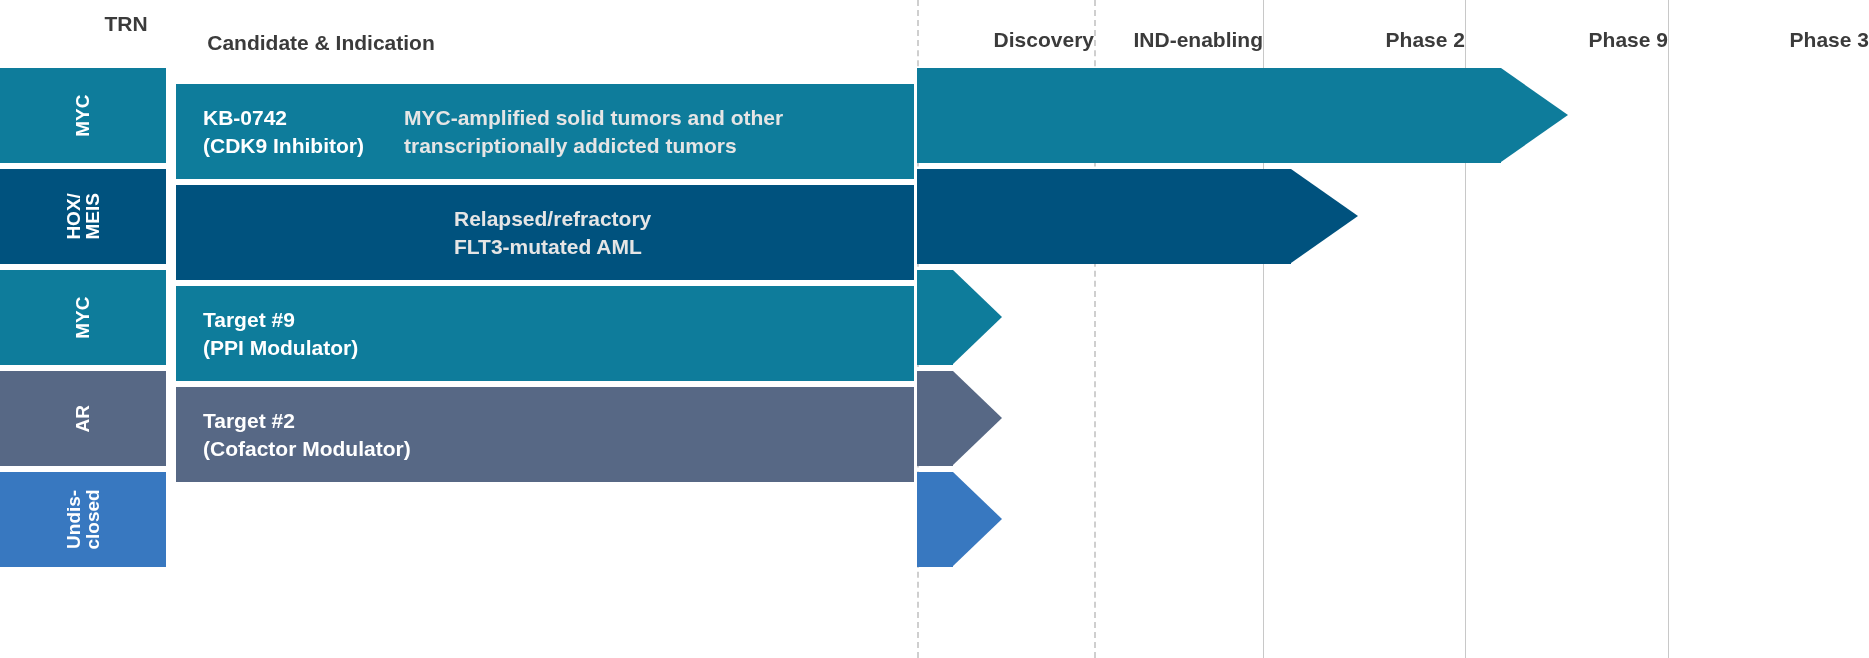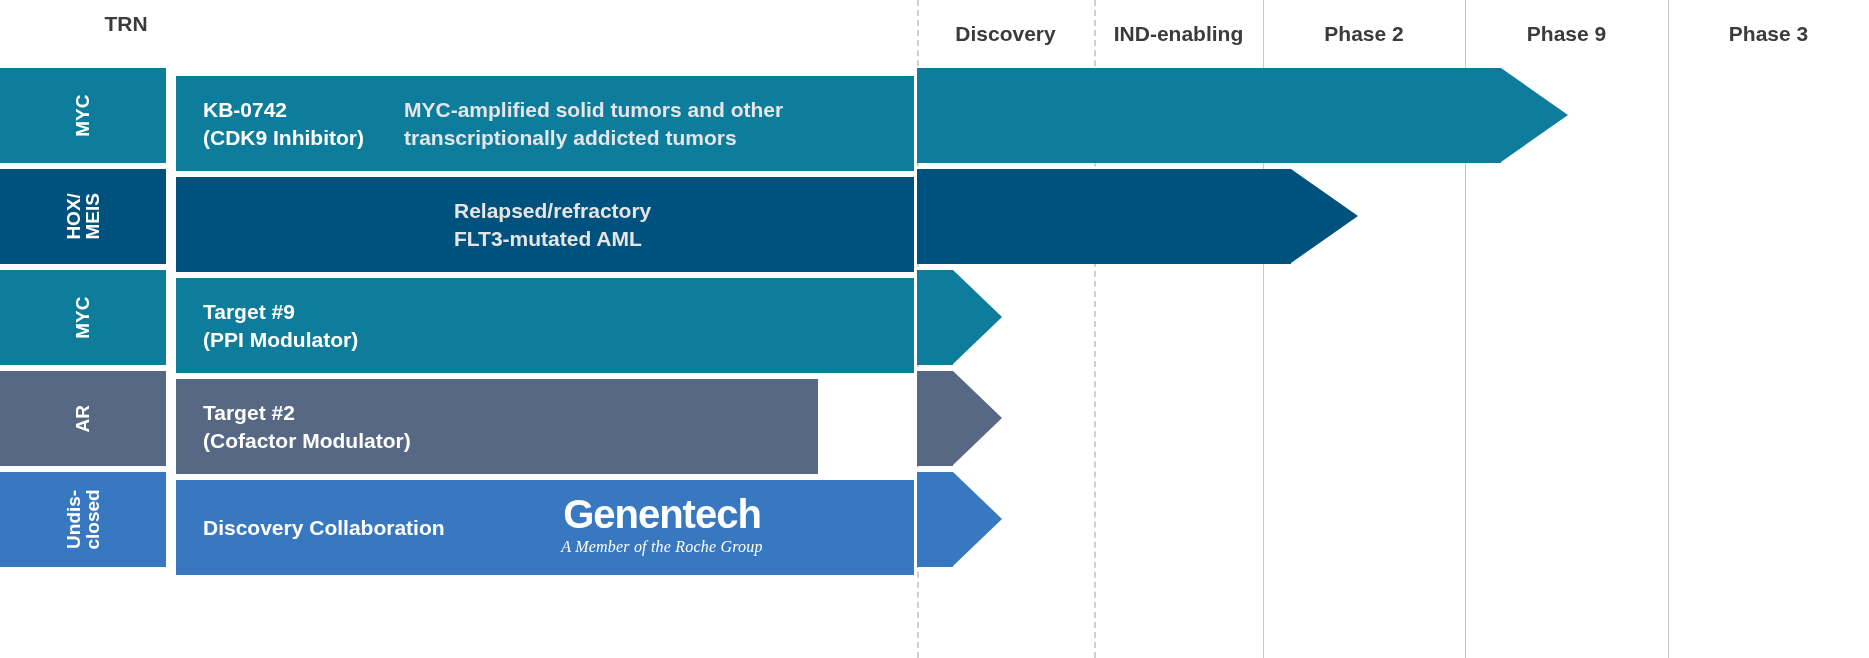--- a/index.html
+++ b/index.html
@@ -24,41 +24,41 @@
     position:absolute;
     color:#3b3b3b;
     font-size:21px;
     font-weight:bold;
     text-align:center;
     white-space:nowrap;
     top:30px;
   }
   .hdr-trn{left:0;width:166px;top:12px;padding-left:43px;}
   .hdr-cand{left:176px;width:290px;top:31px;}
-  .hdr-phase{top:22px;}
+  .hdr-phase{top:28px;text-align:right;}
 
   
   .row{position:absolute;left:0;height:95px;width:1869px;}
   .trn-cell{
     position:absolute;left:0;top:0;width:166px;height:95px;
     display:flex;align-items:center;justify-content:center;
   }
   .trn-text{
     transform:rotate(-90deg);
     white-space:nowrap;
     color:#ffffff;
     font-size:19px;
     font-weight:bold;
     line-height:1.02;
     text-align:center;
   }
   .trn-text.two-line{white-space:pre;}
 
   .cand-cell{
-    position:absolute;left:176px;top:8px;height:95px;
+    position:absolute;left:176px;top:16px;height:95px;
     display:flex;align-items:center;
   }
   .cand-name{
     position:absolute;left:27px;
     color:#ffffff;font-size:21px;font-weight:bold;line-height:1.32;
     white-space:pre-line;
   }
   .cand-ind{
     position:absolute;
     color:#e5e5e5;font-size:21px;font-weight:bold;line-height:1.32;
@@ -100,20 +100,21 @@
   <div class="gridlines">
     <div class="vline" style="left:917px;"></div>
     <div class="vline" style="left:1094px;"></div>
     <div class="vline solid" style="left:1263px;"></div>
     <div class="vline solid" style="left:1465px;"></div>
     <div class="vline solid" style="left:1668px;"></div>
   </div>
 
   <div class="header">
     <div class="hdr-label hdr-trn">TRN</div>
+    <div class="hdr-label hdr-cand">Candidate &amp; Indication</div>
 
     <div class="hdr-label hdr-phase" style="left:917px;width:177px;">Discovery</div>
     <div class="hdr-label hdr-phase" style="left:1094px;width:169px;">IND-enabling</div>
     <div class="hdr-label hdr-phase" style="left:1263px;width:202px;">Phase 2</div>
     <div class="hdr-label hdr-phase" style="left:1465px;width:203px;">Phase 9</div>
     <div class="hdr-label hdr-phase" style="left:1668px;width:201px;">Phase 3</div>
   </div>
 
   <div class="row" style="top:68px;">
     <div class="trn-cell" style="background:#0E7C9B;">
@@ -157,41 +158,34 @@
     <div class="bar" style="left:917px;">
       <div class="body" style="width:36px;background:#0E7C9B;"></div>
       <div class="head" style="left:36px;border-left:49px solid #0E7C9B;"></div>
     </div>
   </div>
 
   <div class="row" style="top:371px;">
     <div class="trn-cell" style="background:#576885;">
       <div class="trn-text">AR</div>
     </div>
-    <div class="cand-cell" style="width:642px;background:#576885;">
+    <div class="cand-cell" style="width:738px;background:#576885;">
       <div class="cand-name">Target #2
 (Cofactor Modulator)</div>
     </div>
     <div class="bar" style="left:917px;">
       <div class="body" style="width:36px;background:#576885;"></div>
       <div class="head" style="left:36px;border-left:49px solid #576885;"></div>
     </div>
   </div>
 
   <div class="row" style="top:472px;">
     <div class="trn-cell" style="background:#3878C0;">
       <div class="trn-text two-line">Undis-
 closed</div>
     </div>
-    <div class="cand-cell" style="width:738px;background:#3878C0;">
-      <div class="cand-name" style="top:34px;">Discovery Collaboration</div>
-      <div class="gene-logo" style="left:346px;top:14px;width:280px;">
-        <span class="gene-word">Genentech</span>
-        <span class="gene-sub">A Member of the Roche Group</span>
-      </div>
-    </div>
     <div class="bar" style="left:917px;">
       <div class="body" style="width:36px;background:#3878C0;"></div>
       <div class="head" style="left:36px;border-left:49px solid #3878C0;"></div>
     </div>
   </div>
 
 </div>
 
 </body></html>

